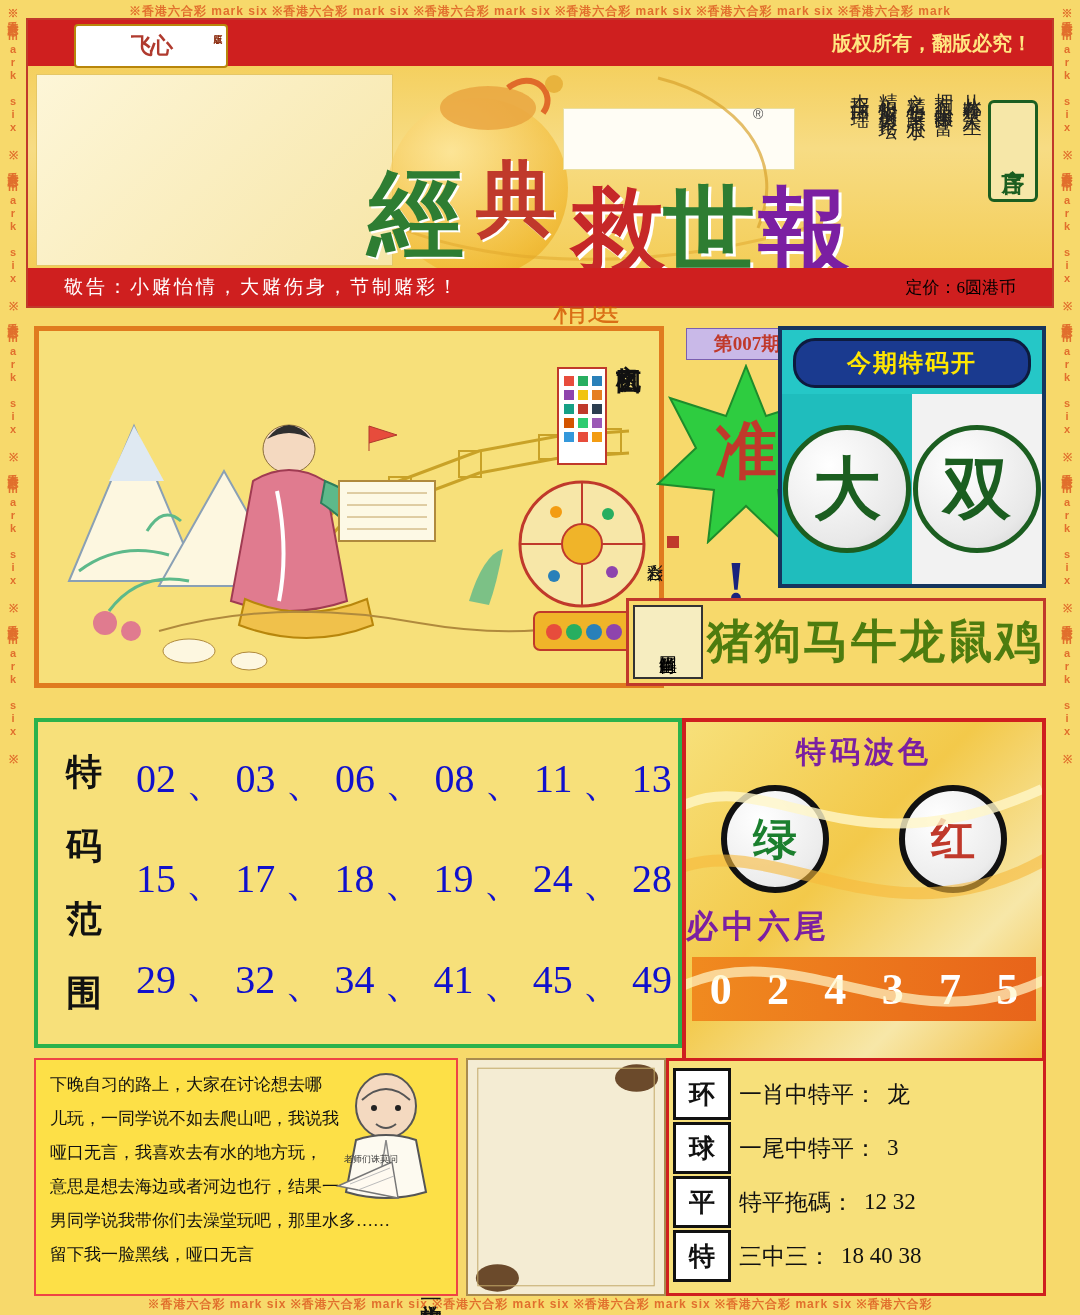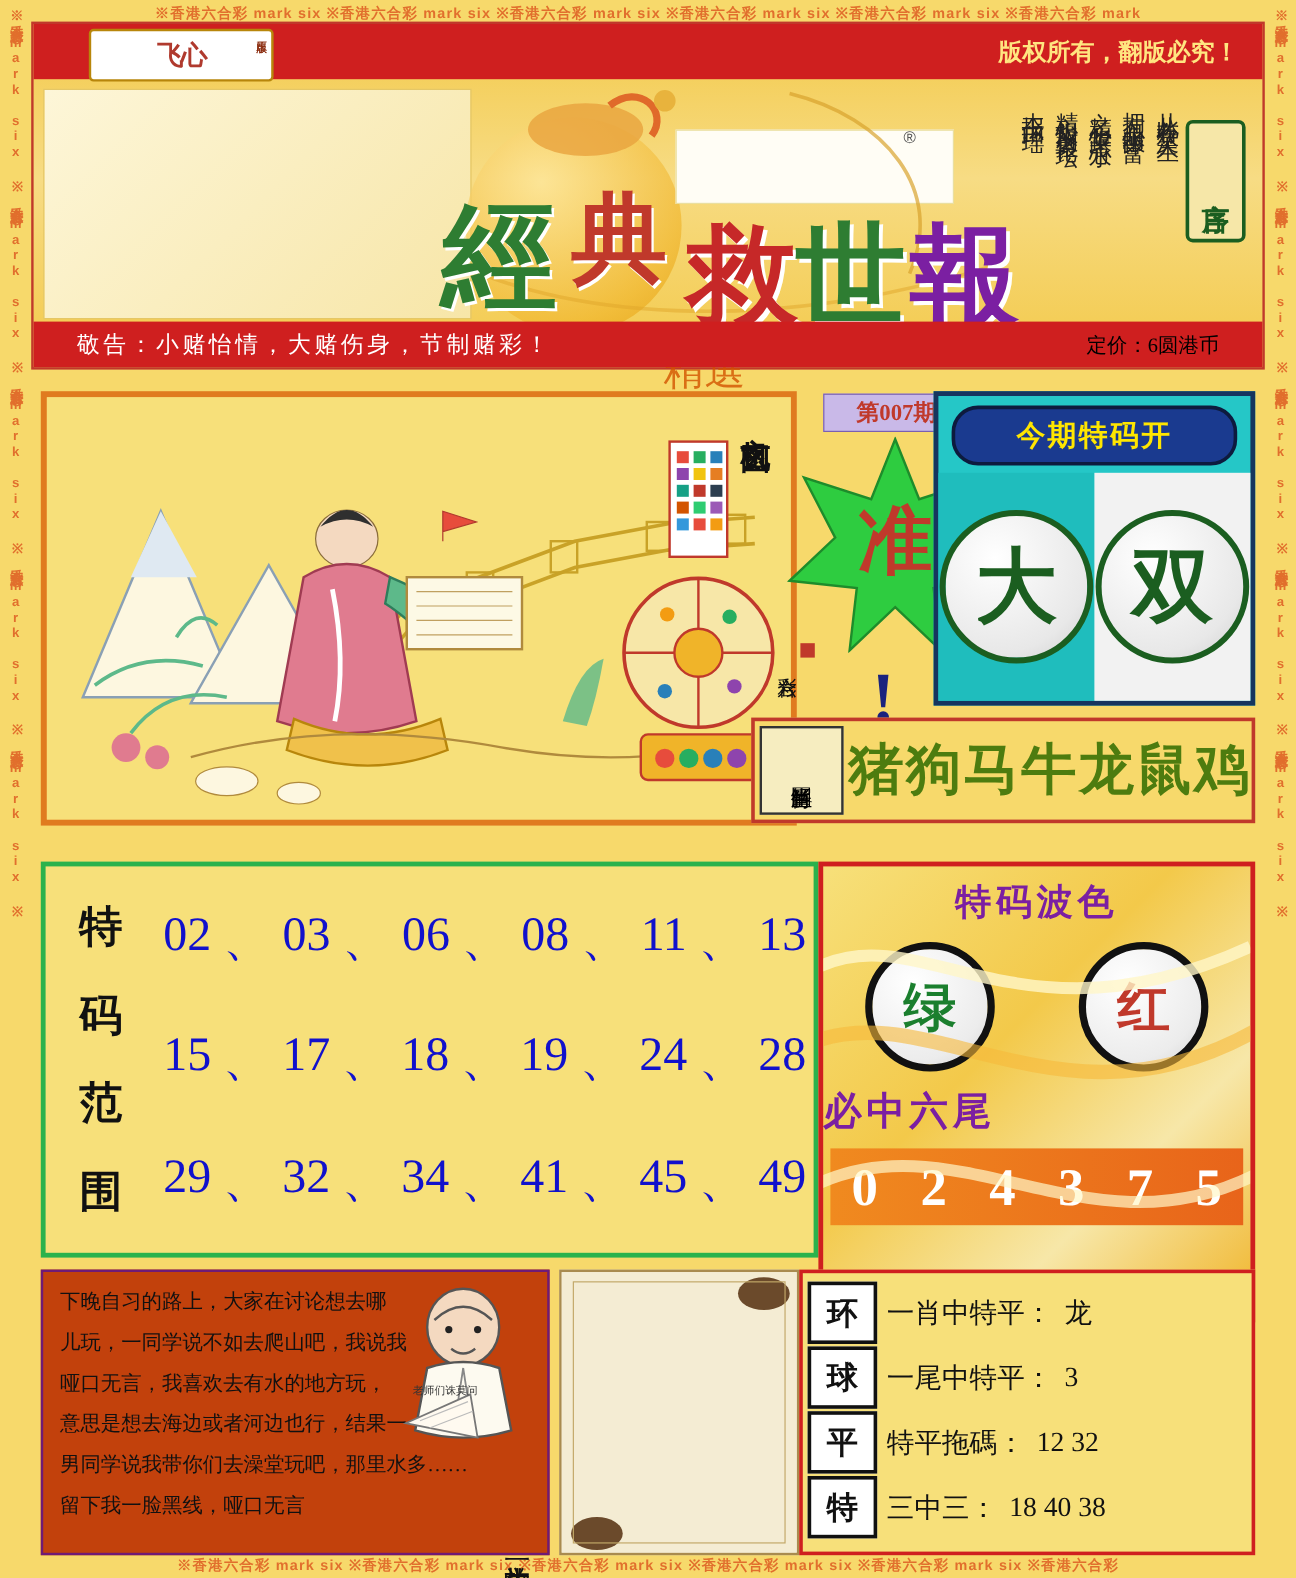--- a/index.html
+++ b/index.html
@@ -102,21 +102,21 @@
   .bose-balls{display:flex;justify-content:space-around;margin-top:12px;}
   .cball{width:96px;height:96px;border-radius:50%;background:radial-gradient(circle at 35% 30%,#fff,#ececec 70%,#d4d4d4);
     border:6px solid #111;display:flex;align-items:center;justify-content:center;font-size:44px;font-weight:bold;font-family:"Liberation Serif",serif;}
   .cball.green{color:#1b7f2e;}
   .cball.red{color:#c0392b;}
   .bose h4{margin:12px 0 0;text-align:left;font-size:32px;color:#7b1fa2;font-family:Liberation Sans, sans-serif;letter-spacing:4px;}
   .tails{margin:8px 6px 0;height:64px;background:linear-gradient(90deg,#f08a1f,#e8641a);display:flex;align-items:center;justify-content:space-around;}
   .tails span{font-size:44px;color:#fff;font-family:"Liberation Serif",serif;font-weight:bold;}
 
   
-  .story{position:absolute;left:8px;top:1040px;width:424px;height:238px;background:#c2410c;border:2px solid #701a75;box-sizing:border-box;padding:12px 14px;}
+  .story{position:absolute;left:8px;top:1040px;width:424px;height:238px;background:#fde047;border:2px solid #ef4444;box-sizing:border-box;padding:12px 14px;}
   .story p{margin:0 0 9px;font-size:17px;line-height:25px;color:#111;font-family:"Liberation Serif",serif;}
   .monk{position:absolute;right:8px;top:6px;width:120px;height:150px;}
   .student{position:absolute;right:10px;bottom:6px;writing-mode:vertical-rl;text-orientation:upright;font-size:22px;font-family:"Liberation Serif",serif;color:#111;}
 
   .poem{position:absolute;left:440px;top:1040px;width:200px;height:238px;background:#f3ead0;border:2px solid #a98b4f;box-sizing:border-box;}
   .poem-title{text-align:center;font-size:19px;color:#7b1fa2;font-family:"Liberation Serif",serif;margin-top:8px;letter-spacing:2px;}
   .poem-body{display:flex;justify-content:center;gap:10px;margin-top:6px;}
   .poem-body div{writing-mode:vertical-rl;text-orientation:upright;font-size:15px;line-height:20px;color:#111;font-family:"Liberation Serif",serif;}
 
   .huanqiu{position:absolute;right:8px;top:1040px;width:380px;height:238px;background:#f7e07a;border:3px solid #cf1f1f;box-sizing:border-box;padding:6px 4px;}

